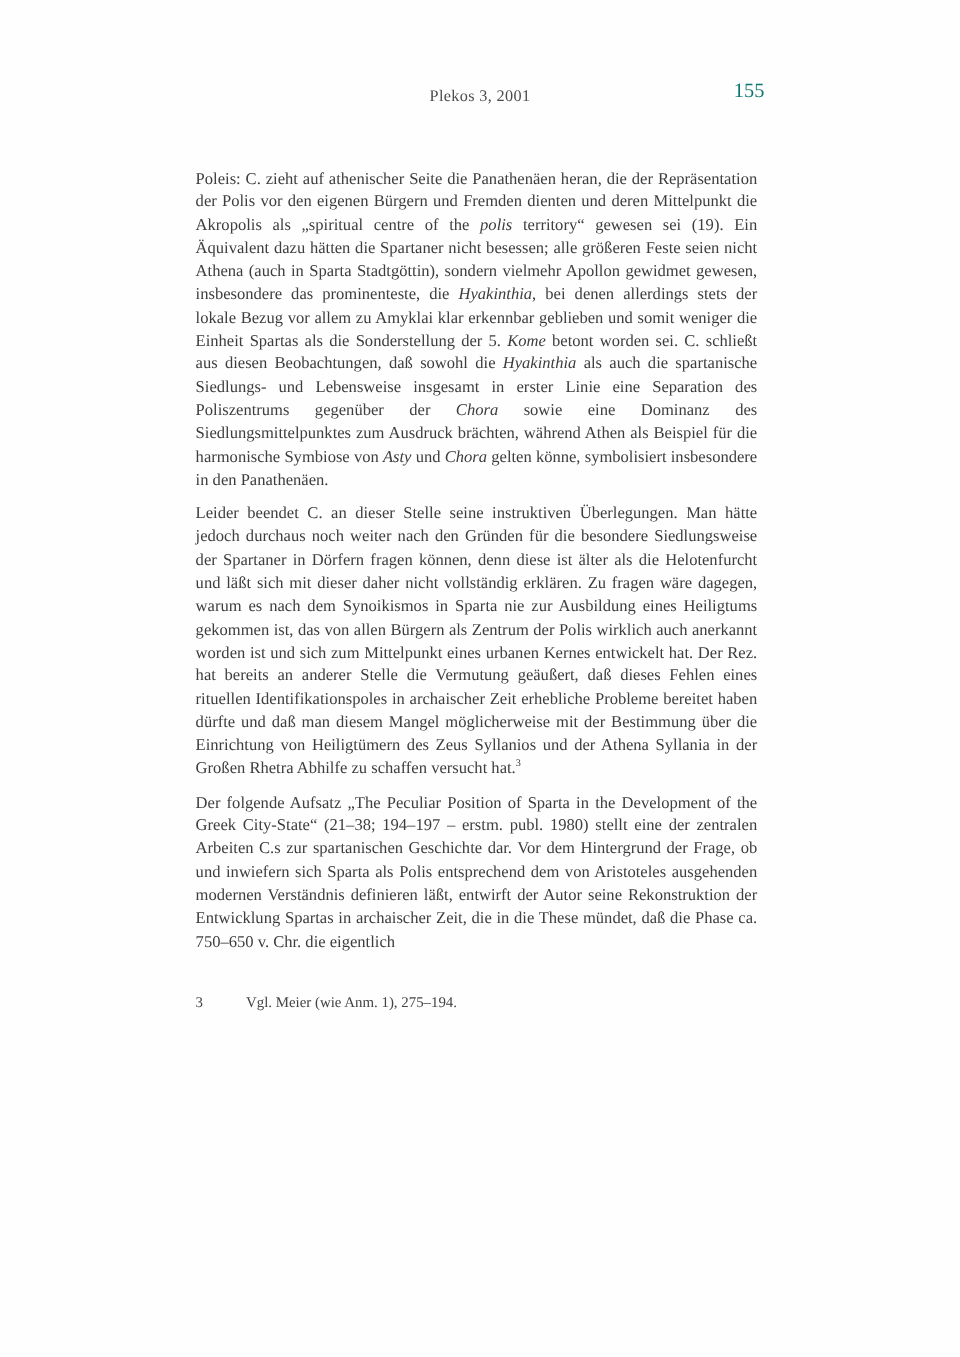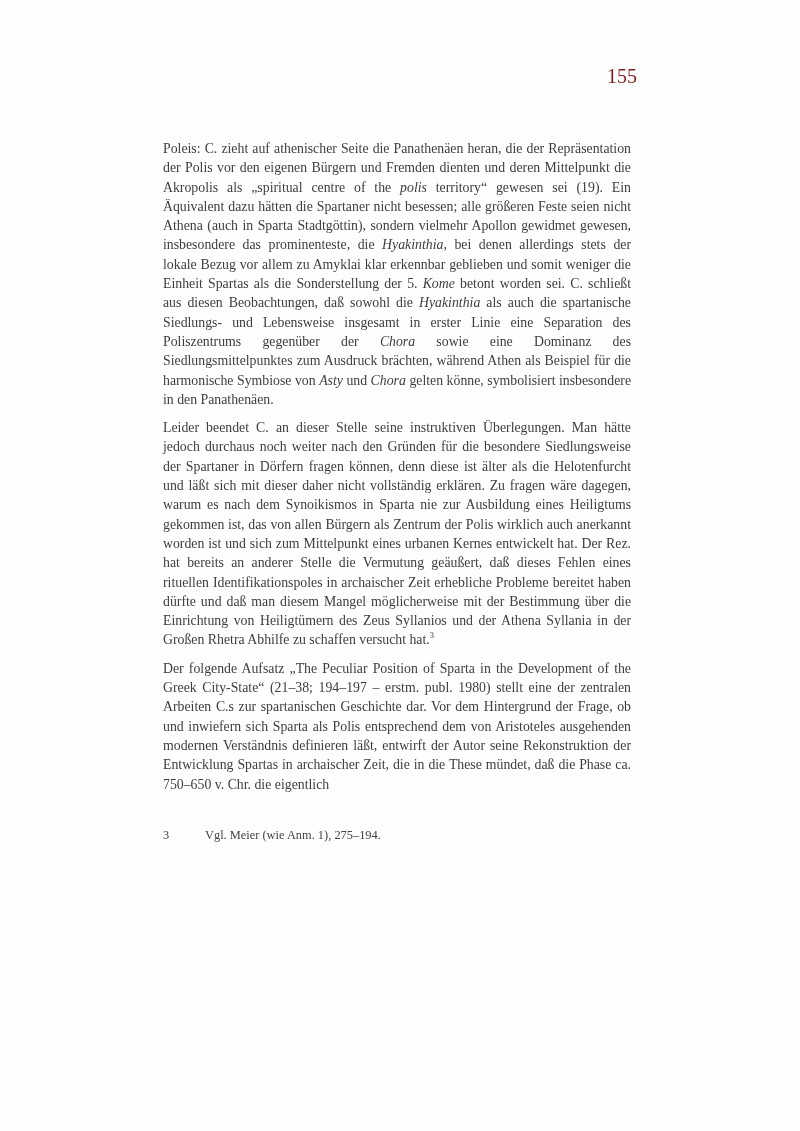--- a/index.html
+++ b/index.html
@@ -25,23 +25,23 @@
     line-height: 16px;
     color: #4c4c4c;
     letter-spacing: 0.3px;
   }
   .page-number {
     position: absolute;
     top: 68px;
     left: 163px;
     width: 474px;
     text-align: right;
-    font-size: 20px;
+    font-size: 17px;
     line-height: 16px;
-    color: #7f1d1d;
+    color: #0f766e;
   }
   .text-block {
     position: absolute;
     top: 139px;
     left: 163px;
     width: 474px;
     color: #3d3d3d;
     font-size: 13.8px;
     line-height: 19.3px;
     text-align: justify;
@@ -72,20 +72,21 @@
     position: absolute;
     left: 0;
     top: 0;
   }
 </style>
 </head>
 <body>
 
 <div class="page">
 
+  <div class="running-head">Plekos 3, 2001</div>
 
   <div class="page-number">155</div>
 
   <div class="text-block">
 
     <p class="para" lang="de"><span>Poleis: C. zieht auf athenischer Seite die Panathenäen heran, die der Repräsentation der Polis vor den eigenen Bürgern und Fremden dienten und deren Mittelpunkt die Akropolis als „spiritual centre of the </span><i>polis</i><span> territory“ gewesen sei (19). Ein Äquivalent dazu hätten die Spartaner nicht besessen; alle größeren Feste seien nicht Athena (auch in Sparta Stadtgöttin), sondern vielmehr Apollon gewidmet gewesen, insbesondere das prominenteste, die </span><i>Hyakinthia</i><span>, bei denen allerdings stets der lokale Bezug vor allem zu Amyklai klar erkennbar geblieben und somit weniger die Einheit Spartas als die Sonderstellung der 5. </span><i>Kome</i><span> betont worden sei. C. schließt aus diesen Beobachtungen, daß sowohl die </span><i>Hyakinthia</i><span> als auch die spartanische Siedlungs- und Lebensweise insgesamt in erster Linie eine Separation des Poliszentrums gegenüber der </span><i>Chora</i><span> sowie eine Dominanz des Siedlungsmittelpunktes zum Ausdruck brächten, während Athen als Beispiel für die harmonische Symbiose von </span><i>Asty</i><span> und </span><i>Chora</i><span> gelten könne, symbolisiert insbesondere in den Panathenäen.</span></p>
 
     <p class="para" lang="de"><span>Leider beendet C. an dieser Stelle seine instruktiven Überlegungen. Man hätte jedoch durchaus noch weiter nach den Gründen für die besondere Siedlungsweise der Spartaner in Dörfern fragen können, denn diese ist älter als die Helotenfurcht und läßt sich mit dieser daher nicht vollständig erklären. Zu fragen wäre dagegen, warum es nach dem Synoikismos in Sparta nie zur Ausbildung eines Heiligtums gekommen ist, das von allen Bürgern als Zentrum der Polis wirklich auch anerkannt worden ist und sich zum Mittelpunkt eines urbanen Kernes entwickelt hat. Der Rez. hat bereits an anderer Stelle die Vermutung geäußert, daß dieses Fehlen eines rituellen Identifikationspoles in archaischer Zeit erhebliche Probleme bereitet haben dürfte und daß man diesem Mangel möglicherweise mit der Bestimmung über die Einrichtung von Heiligtümern des Zeus Syllanios und der Athena Syllania in der Großen Rhetra Abhilfe zu schaffen versucht hat.</span><sup>3</sup></p>
 
     <p class="para" lang="de"><span>Der folgende Aufsatz „The Peculiar Position of Sparta in the Development of the Greek City-State“ (21–38; 194–197 – erstm. publ. 1980) stellt eine der zentralen Arbeiten C.s zur spartanischen Geschichte dar. Vor dem Hintergrund der Frage, ob und inwiefern sich Sparta als Polis entsprechend dem von Aristoteles ausgehenden modernen Verständnis definieren läßt, entwirft der Autor seine Rekonstruktion der Entwicklung Spartas in archaischer Zeit, die in die These mündet, daß die Phase ca. 750–650 v. Chr. die eigentlich</span></p>

